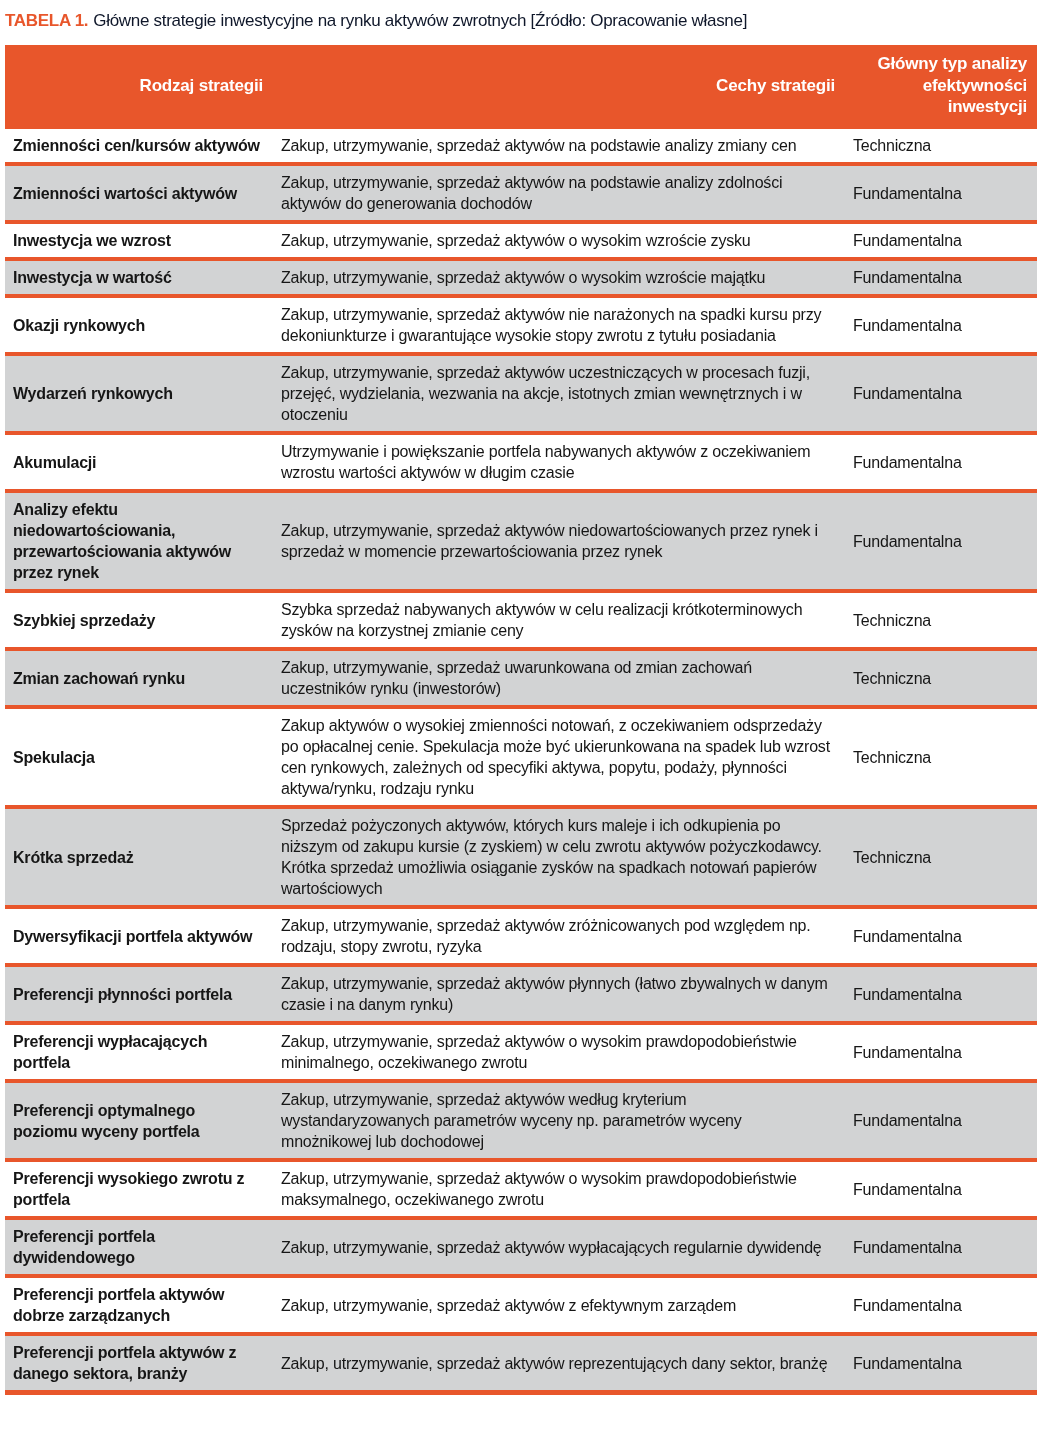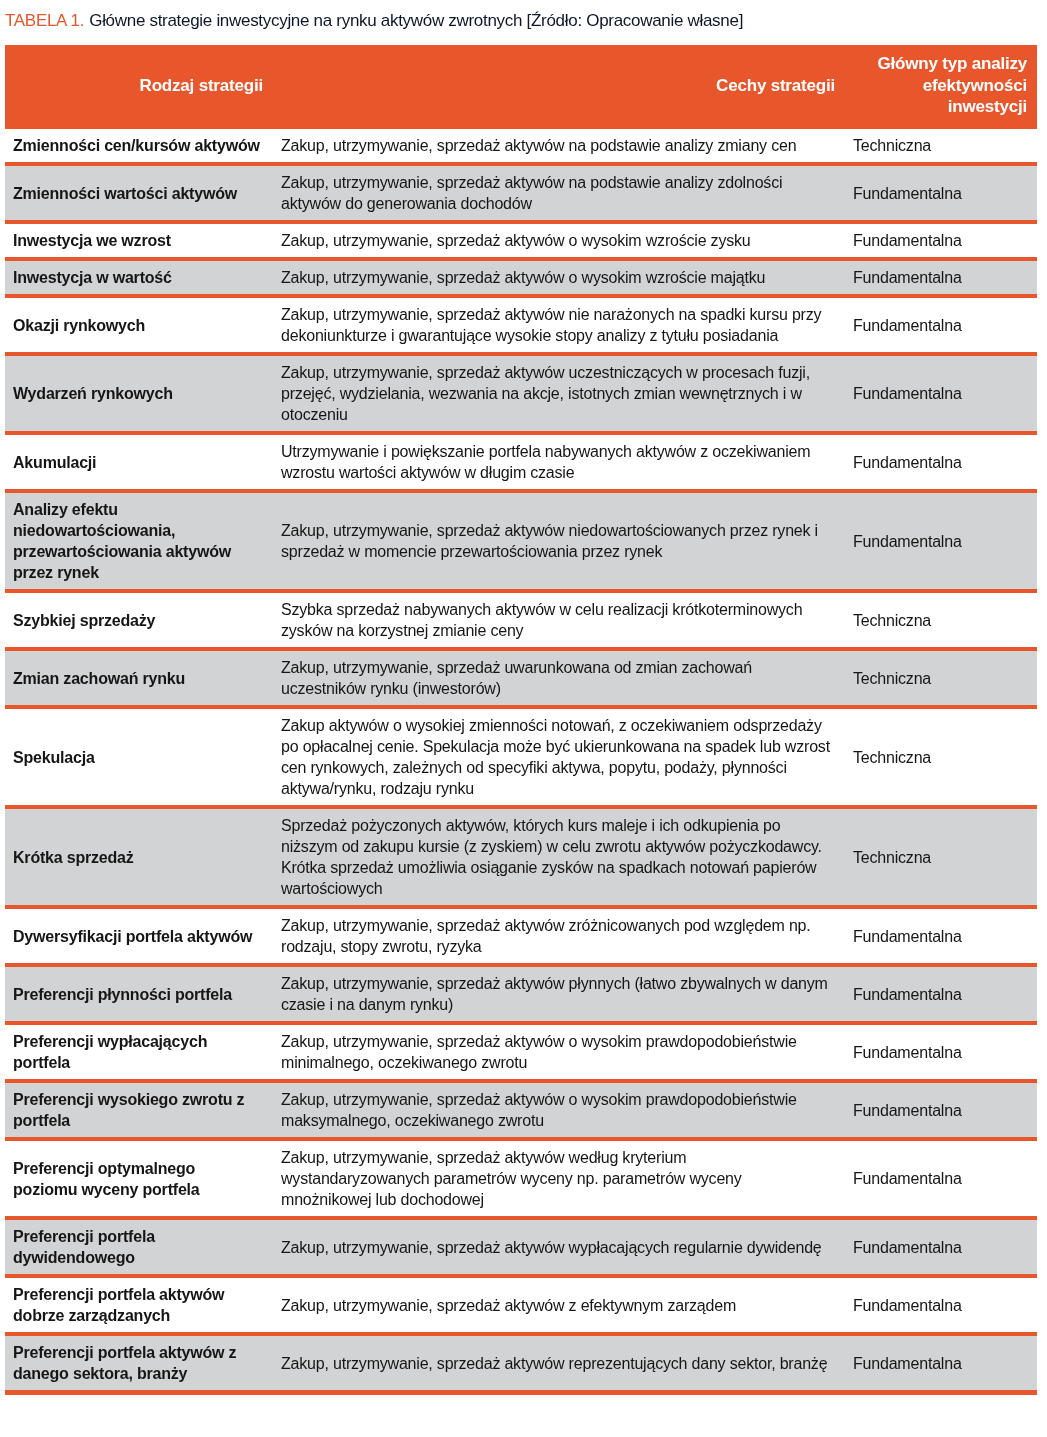--- a/index.html
+++ b/index.html
@@ -14,21 +14,21 @@
     padding: 8px 7px 0 5px;
   }
   .caption {
     font-size: 17px;
     letter-spacing: -0.3px;
     margin: 2px 0 14px 0;
     line-height: 1.25;
   }
   .caption-label {
     color: #e8562b;
-    font-weight: normal;
+    font-weight: bold;
     margin-right: 5px;
   }
   .caption-text {
     color: #0f172a;
   }
   table.strategies {
     width: 1032px;
     border-collapse: collapse;
     table-layout: fixed;
     border-bottom: 5px solid #e8562b;
@@ -111,21 +111,21 @@
           <td class="desc-cell">Zakup, utrzymywanie, sprzedaż aktywów o wysokim wzroście zysku</td>
           <td class="type-cell">Fundamentalna</td>
         </tr>
         <tr>
           <td class="name-cell">Inwestycja w wartość</td>
           <td class="desc-cell">Zakup, utrzymywanie, sprzedaż aktywów o wysokim wzroście majątku</td>
           <td class="type-cell">Fundamentalna</td>
         </tr>
         <tr>
           <td class="name-cell">Okazji rynkowych</td>
-          <td class="desc-cell">Zakup, utrzymywanie, sprzedaż aktywów nie narażonych na spadki kursu przy dekoniunkturze i gwarantujące wysokie stopy analizy z tytułu posiadania</td>
+          <td class="desc-cell">Zakup, utrzymywanie, sprzedaż aktywów nie narażonych na spadki kursu przy dekoniunkturze i gwarantujące wysokie stopy zwrotu z tytułu posiadania</td>
           <td class="type-cell">Fundamentalna</td>
         </tr>
         <tr>
           <td class="name-cell">Wydarzeń rynkowych</td>
           <td class="desc-cell">Zakup, utrzymywanie, sprzedaż aktywów uczestniczących w procesach fuzji, przejęć, wydzielania, wezwania na akcje, istotnych zmian wewnętrznych i w otoczeniu</td>
           <td class="type-cell">Fundamentalna</td>
         </tr>
         <tr>
           <td class="name-cell">Akumulacji</td>
           <td class="desc-cell">Utrzymywanie i powiększanie portfela nabywanych aktywów z oczekiwaniem wzrostu wartości aktywów w długim czasie</td>
@@ -165,30 +165,30 @@
           <td class="name-cell">Preferencji płynności portfela</td>
           <td class="desc-cell">Zakup, utrzymywanie, sprzedaż aktywów płynnych (łatwo zbywalnych w danym czasie i na danym rynku)</td>
           <td class="type-cell">Fundamentalna</td>
         </tr>
         <tr>
           <td class="name-cell">Preferencji wypłacających portfela</td>
           <td class="desc-cell">Zakup, utrzymywanie, sprzedaż aktywów o wysokim prawdopodobieństwie minimalnego, oczekiwanego zwrotu</td>
           <td class="type-cell">Fundamentalna</td>
         </tr>
         <tr>
+          <td class="name-cell">Preferencji optymalnego poziomu wyceny portfela</td>
+          <td class="desc-cell">Zakup, utrzymywanie, sprzedaż aktywów według kryterium wystandaryzowanych parametrów wyceny np. parametrów wyceny mnożnikowej lub dochodowej</td>
+          <td class="type-cell">Fundamentalna</td>
+        </tr>
+        <tr>
           <td class="name-cell">Preferencji wysokiego zwrotu z portfela</td>
           <td class="desc-cell">Zakup, utrzymywanie, sprzedaż aktywów o wysokim prawdopodobieństwie maksymalnego, oczekiwanego zwrotu</td>
           <td class="type-cell">Fundamentalna</td>
         </tr>
         <tr>
-          <td class="name-cell">Preferencji optymalnego poziomu wyceny portfela</td>
-          <td class="desc-cell">Zakup, utrzymywanie, sprzedaż aktywów według kryterium wystandaryzowanych parametrów wyceny np. parametrów wyceny mnożnikowej lub dochodowej</td>
-          <td class="type-cell">Fundamentalna</td>
-        </tr>
-        <tr>
           <td class="name-cell">Preferencji portfela dywidendowego</td>
           <td class="desc-cell">Zakup, utrzymywanie, sprzedaż aktywów wypłacających regularnie dywidendę</td>
           <td class="type-cell">Fundamentalna</td>
         </tr>
         <tr>
           <td class="name-cell">Preferencji portfela aktywów dobrze zarządzanych</td>
           <td class="desc-cell">Zakup, utrzymywanie, sprzedaż aktywów z efektywnym zarządem</td>
           <td class="type-cell">Fundamentalna</td>
         </tr>
         <tr>

